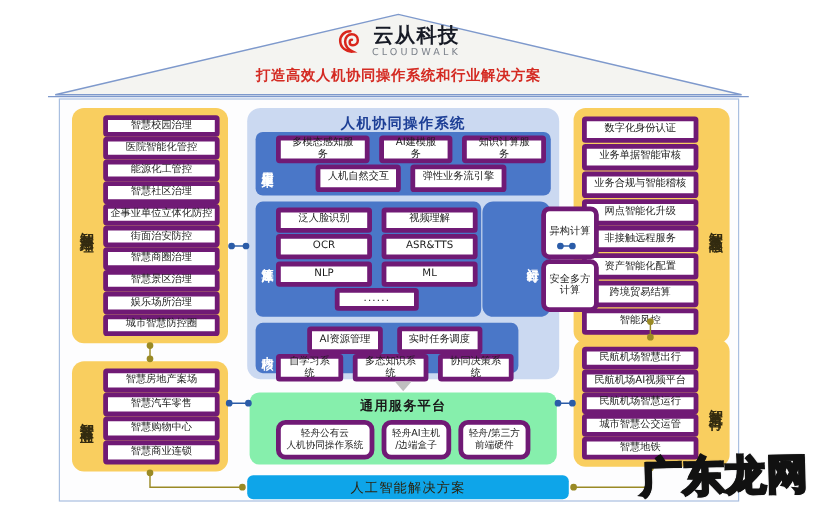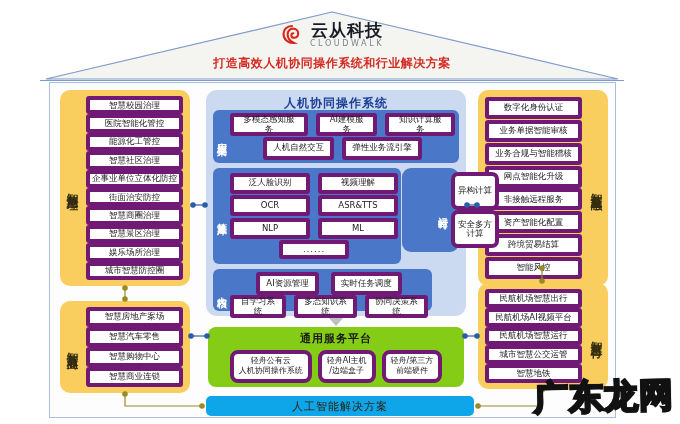--- a/index.html
+++ b/index.html
@@ -31,21 +31,21 @@
   .blue-label{writing-mode:vertical-rl;text-orientation:upright;color:#fff;font-weight:700;font-size:10px;
     letter-spacing:1px;width:17px;flex:0 0 17px;display:flex;align-items:center;justify-content:center;}
   .rows{flex:1;display:flex;flex-direction:column;justify-content:space-evenly;padding:3px 4px 3px 0;}
   .prow{display:flex;justify-content:center;gap:8px;}
   .blue-box .pill{padding:1px 6px;height:13px;}
   .alg .pill{width:72px;padding:0;}
   .alg .more-pill{width:62px;height:11px;letter-spacing:1px;}
   .rt-stack{flex:1;display:flex;flex-direction:column;justify-content:space-evenly;align-items:center;padding:4px 4px 4px 0;}
   .rt-stack .pill{width:38px;height:34px;border-radius:7px;padding:1px;}
   
-  .platform{position:absolute;left:208px;top:327px;width:256px;height:60px;background:#84cc16;border-radius:8px;z-index:3;
+  .platform{position:absolute;left:208px;top:327px;width:256px;height:60px;background:#86efac;border-radius:8px;z-index:3;
     display:flex;flex-direction:column;align-items:center;box-sizing:border-box;padding:4px 4px 19px;}
   .platform-title{font-size:11px;font-weight:700;color:#1a1a1a;letter-spacing:1px;}
   .platform-row{display:flex;gap:6px;margin-top:4px;flex:1;align-items:stretch;}
   .platform .pill{flex-direction:column;border-radius:8px;padding:2px 5px;font-size:8px;line-height:1.3;}
   
   .solutions-bar{position:absolute;left:206px;top:396px;width:268px;height:20px;background:#0ea5e9;border-radius:5px;
     display:flex;align-items:center;justify-content:center;font-size:11px;font-weight:400;color:#2b2410;letter-spacing:1px;z-index:3;}
   .watermark{position:absolute;right:6px;bottom:4px;font-size:34px;font-weight:900;color:#fff;z-index:6;
     letter-spacing:1px;-webkit-text-stroke:2.4px #111;text-shadow:0 0 2px #111,1px 1px 0 #111,-1px -1px 0 #111;transform:rotate(-1.5deg);}
   .conn{z-index:4;}
@@ -157,21 +157,21 @@
         <div class="prow">
           <div class="pill">NLP</div>
           <div class="pill">ML</div>
         </div>
         <div class="prow">
           <div class="pill more-pill">......</div>
         </div>
       </div>
     </div>
 
-    <div class="blue-box" style="left:196px;top:78px;width:57px;height:84px;border-radius:9px;padding-left:32px;">
+    <div class="blue-box" style="left:196px;top:78px;width:57px;height:96px;border-radius:9px;padding-left:32px;">
       <div class="blue-label">运行时</div>
       <div class="rt-stack">
         <div class="pill">异构计算</div>
         <div class="pill">安全多方计算</div>
       </div>
     </div>
 
     <div class="blue-box" style="left:7px;top:179px;width:219px;height:42px;">
       <div class="blue-label">内核</div>
       <div class="rows">

